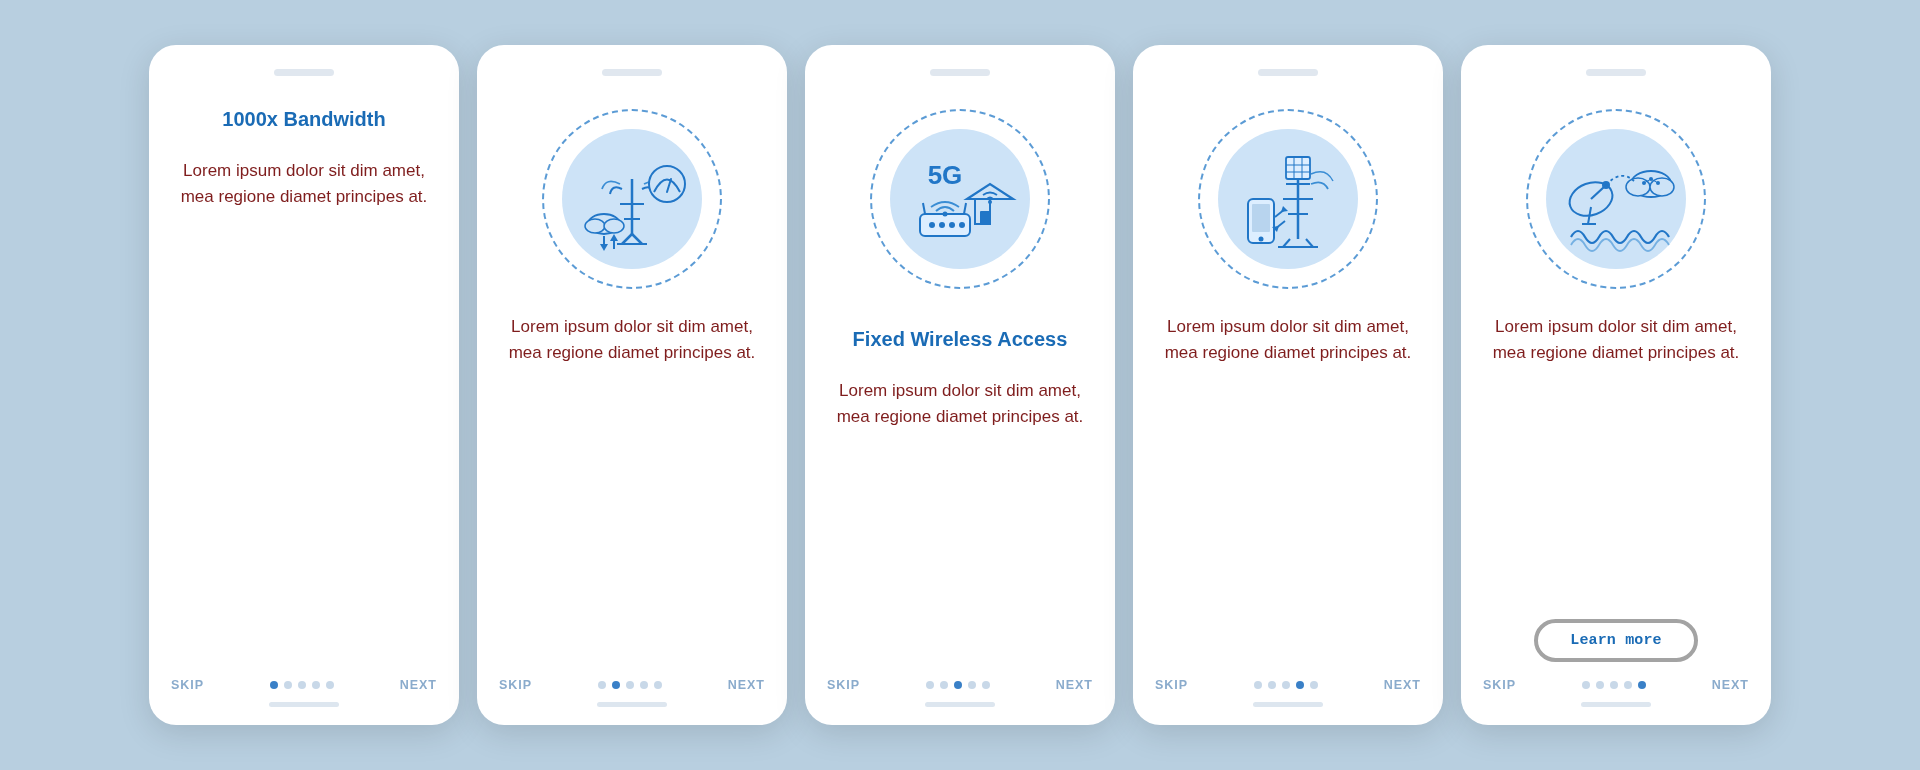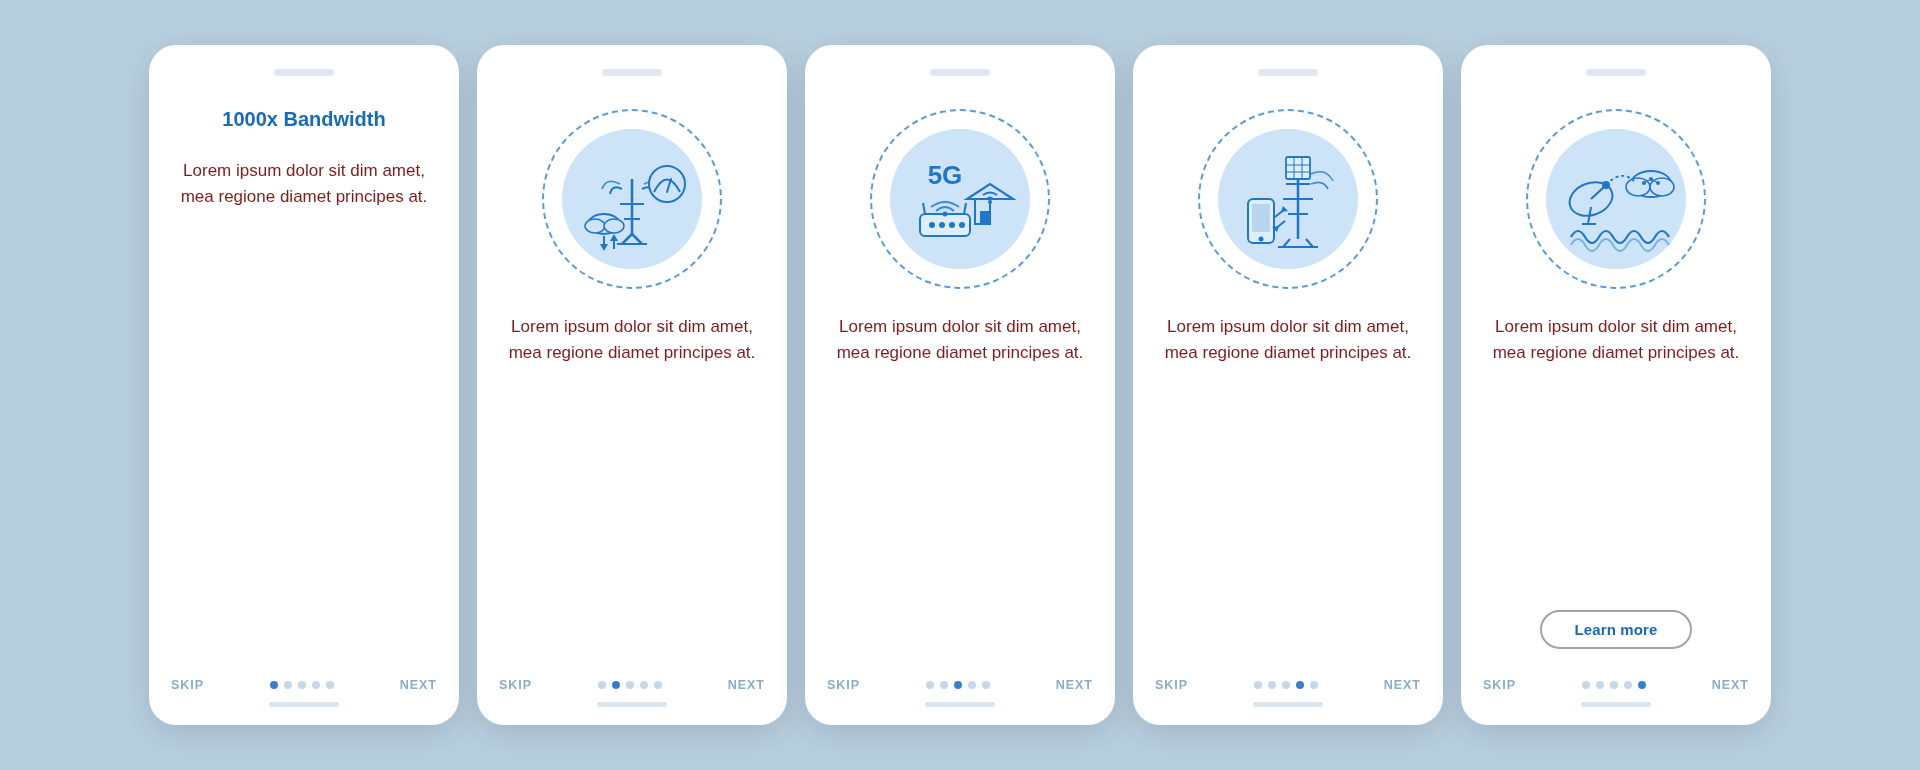--- a/index.html
+++ b/index.html
@@ -98,30 +98,31 @@
     .card-desc {
       font-size: 17px;
       color: #7f1d1d;
       text-align: center;
       line-height: 1.55;
       margin-bottom: 12px;
       flex: 1;
     }
 
     .learn-more-btn {
-      border: 2px solid #a3a3a3;
+      border: 4px solid #a3a3a3;
       color: #1a6bb5;
       background: transparent;
       border-radius: 24px;
       padding: 9px 32px;
       font-size: 15px;
       font-weight: 600;
       cursor: pointer;
-      margin-bottom: 23px;
+      margin-bottom: 10px;
       letter-spacing: 0.01em;
+      font-family: Liberation Mono, monospace;
     }
 
     .nav-row {
       display: flex;
       align-items: center;
       justify-content: space-between;
       width: 100%;
       margin-top: auto;
       padding-top: 6px;
     }
@@ -263,20 +264,21 @@
         <circle cx="72" cy="96" r="3" fill="#2176c7"></circle>
 
         <line x1="35" y1="85" x2="33" y2="74" stroke="#2176c7" stroke-width="2"></line>
         <line x1="74" y1="85" x2="76" y2="74" stroke="#2176c7" stroke-width="2"></line>
 
         <path d="M46 82 Q55 74 64 82" fill="none" stroke="#3a8dd4" stroke-width="2"></path>
         <path d="M41 78 Q55 68 69 78" fill="none" stroke="#3a8dd4" stroke-width="1.8"></path>
         <circle cx="55" cy="85" r="2.5" fill="#2176c7"></circle>
       </svg>
     </div>
+    <div class="card-title">Fixed Wireless Access</div>
     <div class="card-desc">Lorem ipsum dolor sit dim amet, mea regione diamet principes at.</div>
     <div class="spacer"></div>
     <div class="nav-row">
       <button class="nav-skip">SKIP</button>
       <div class="dots-row">
         <div class="dot"></div>
         <div class="dot"></div>
         <div class="dot active"></div>
         <div class="dot"></div>
         <div class="dot"></div>

